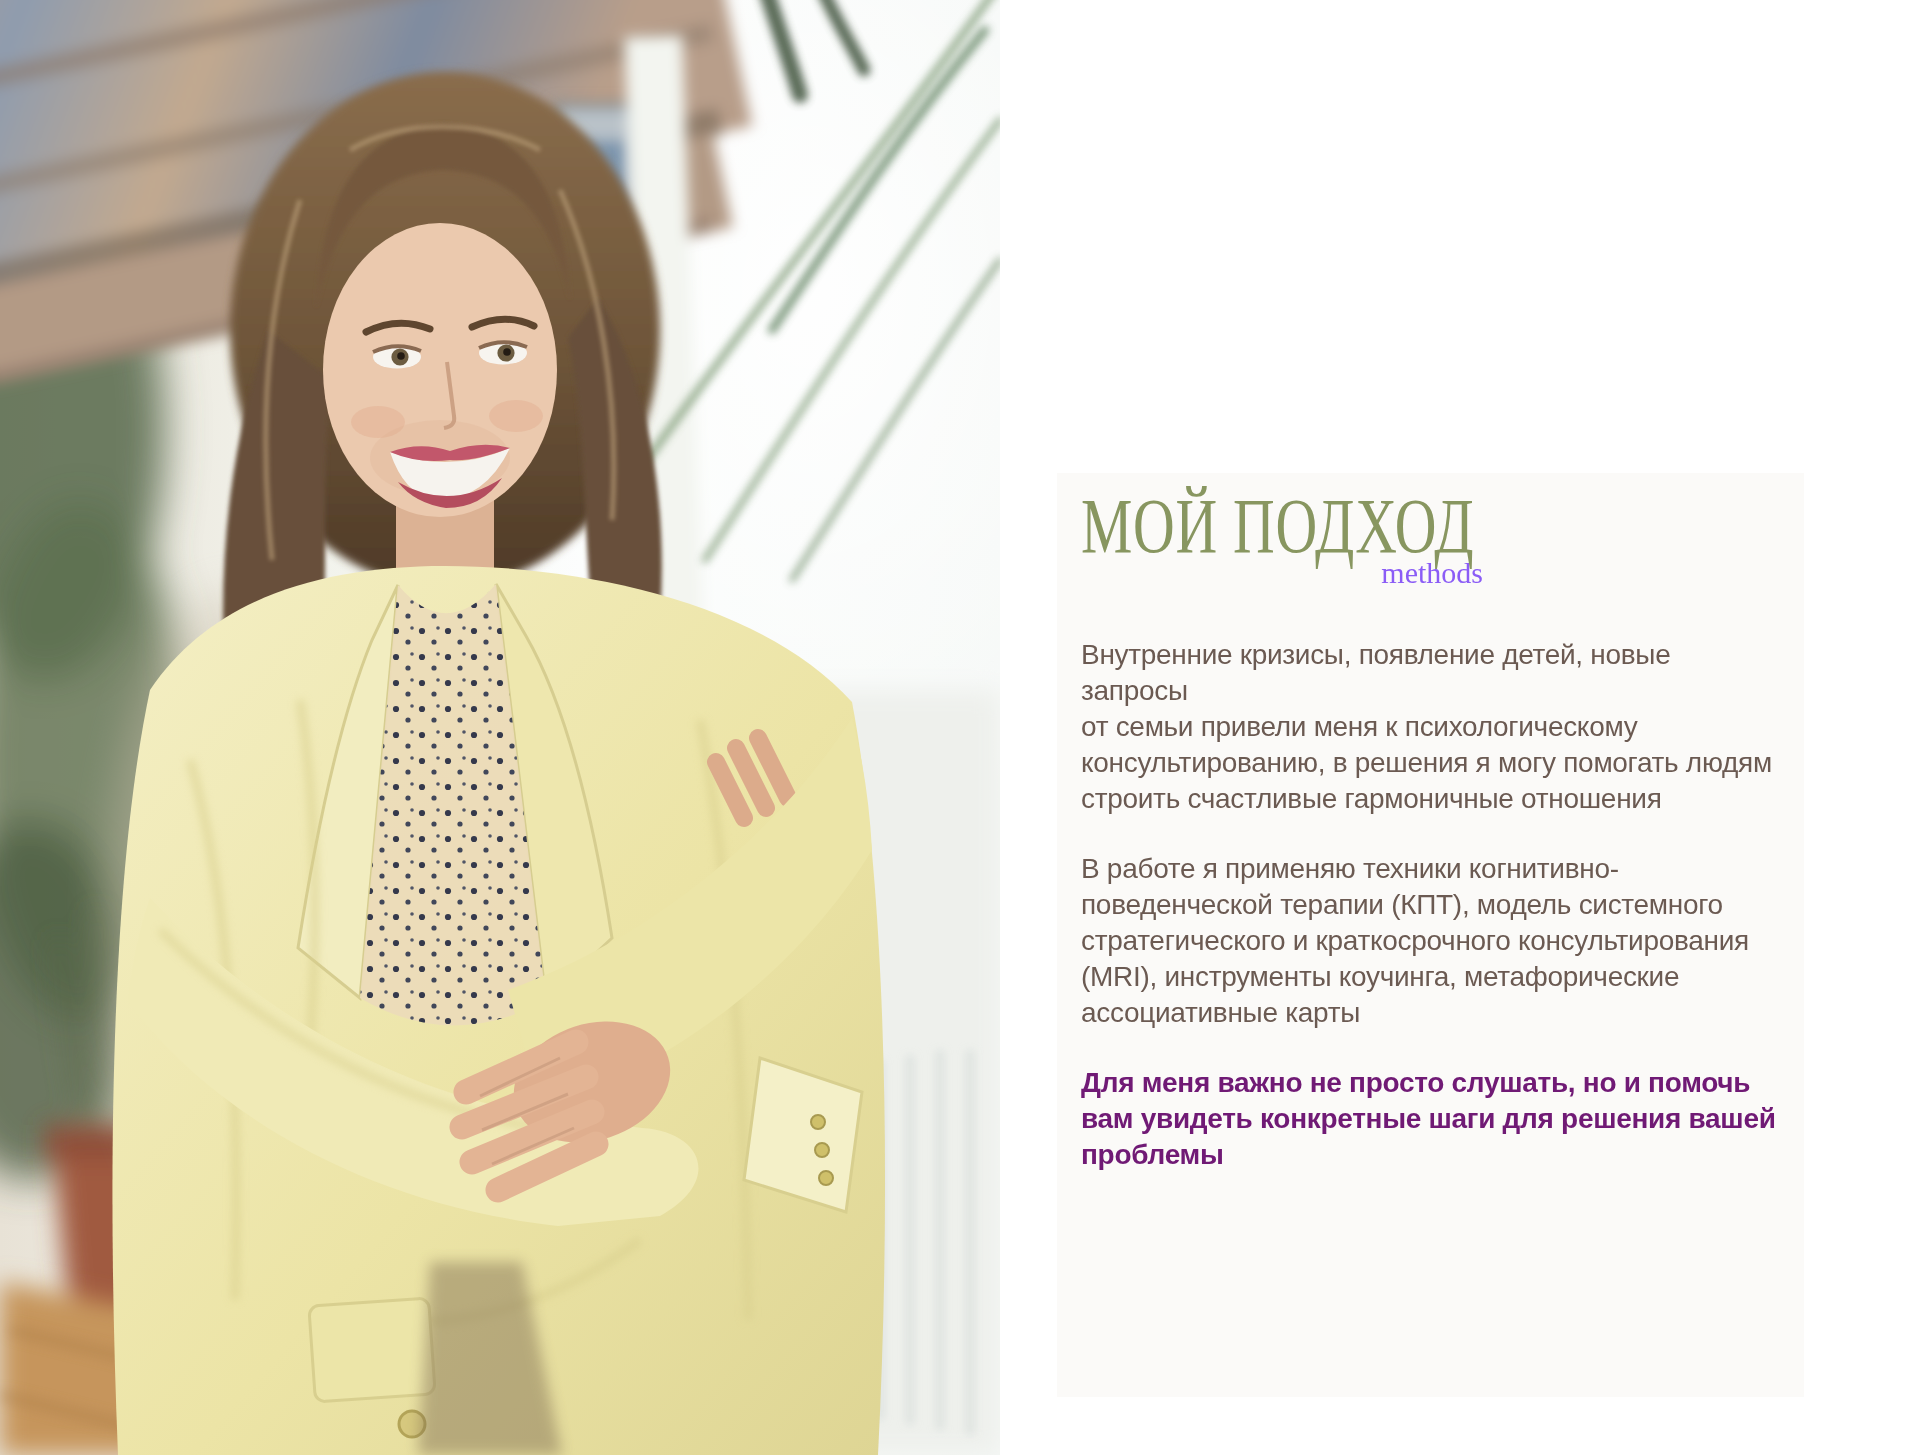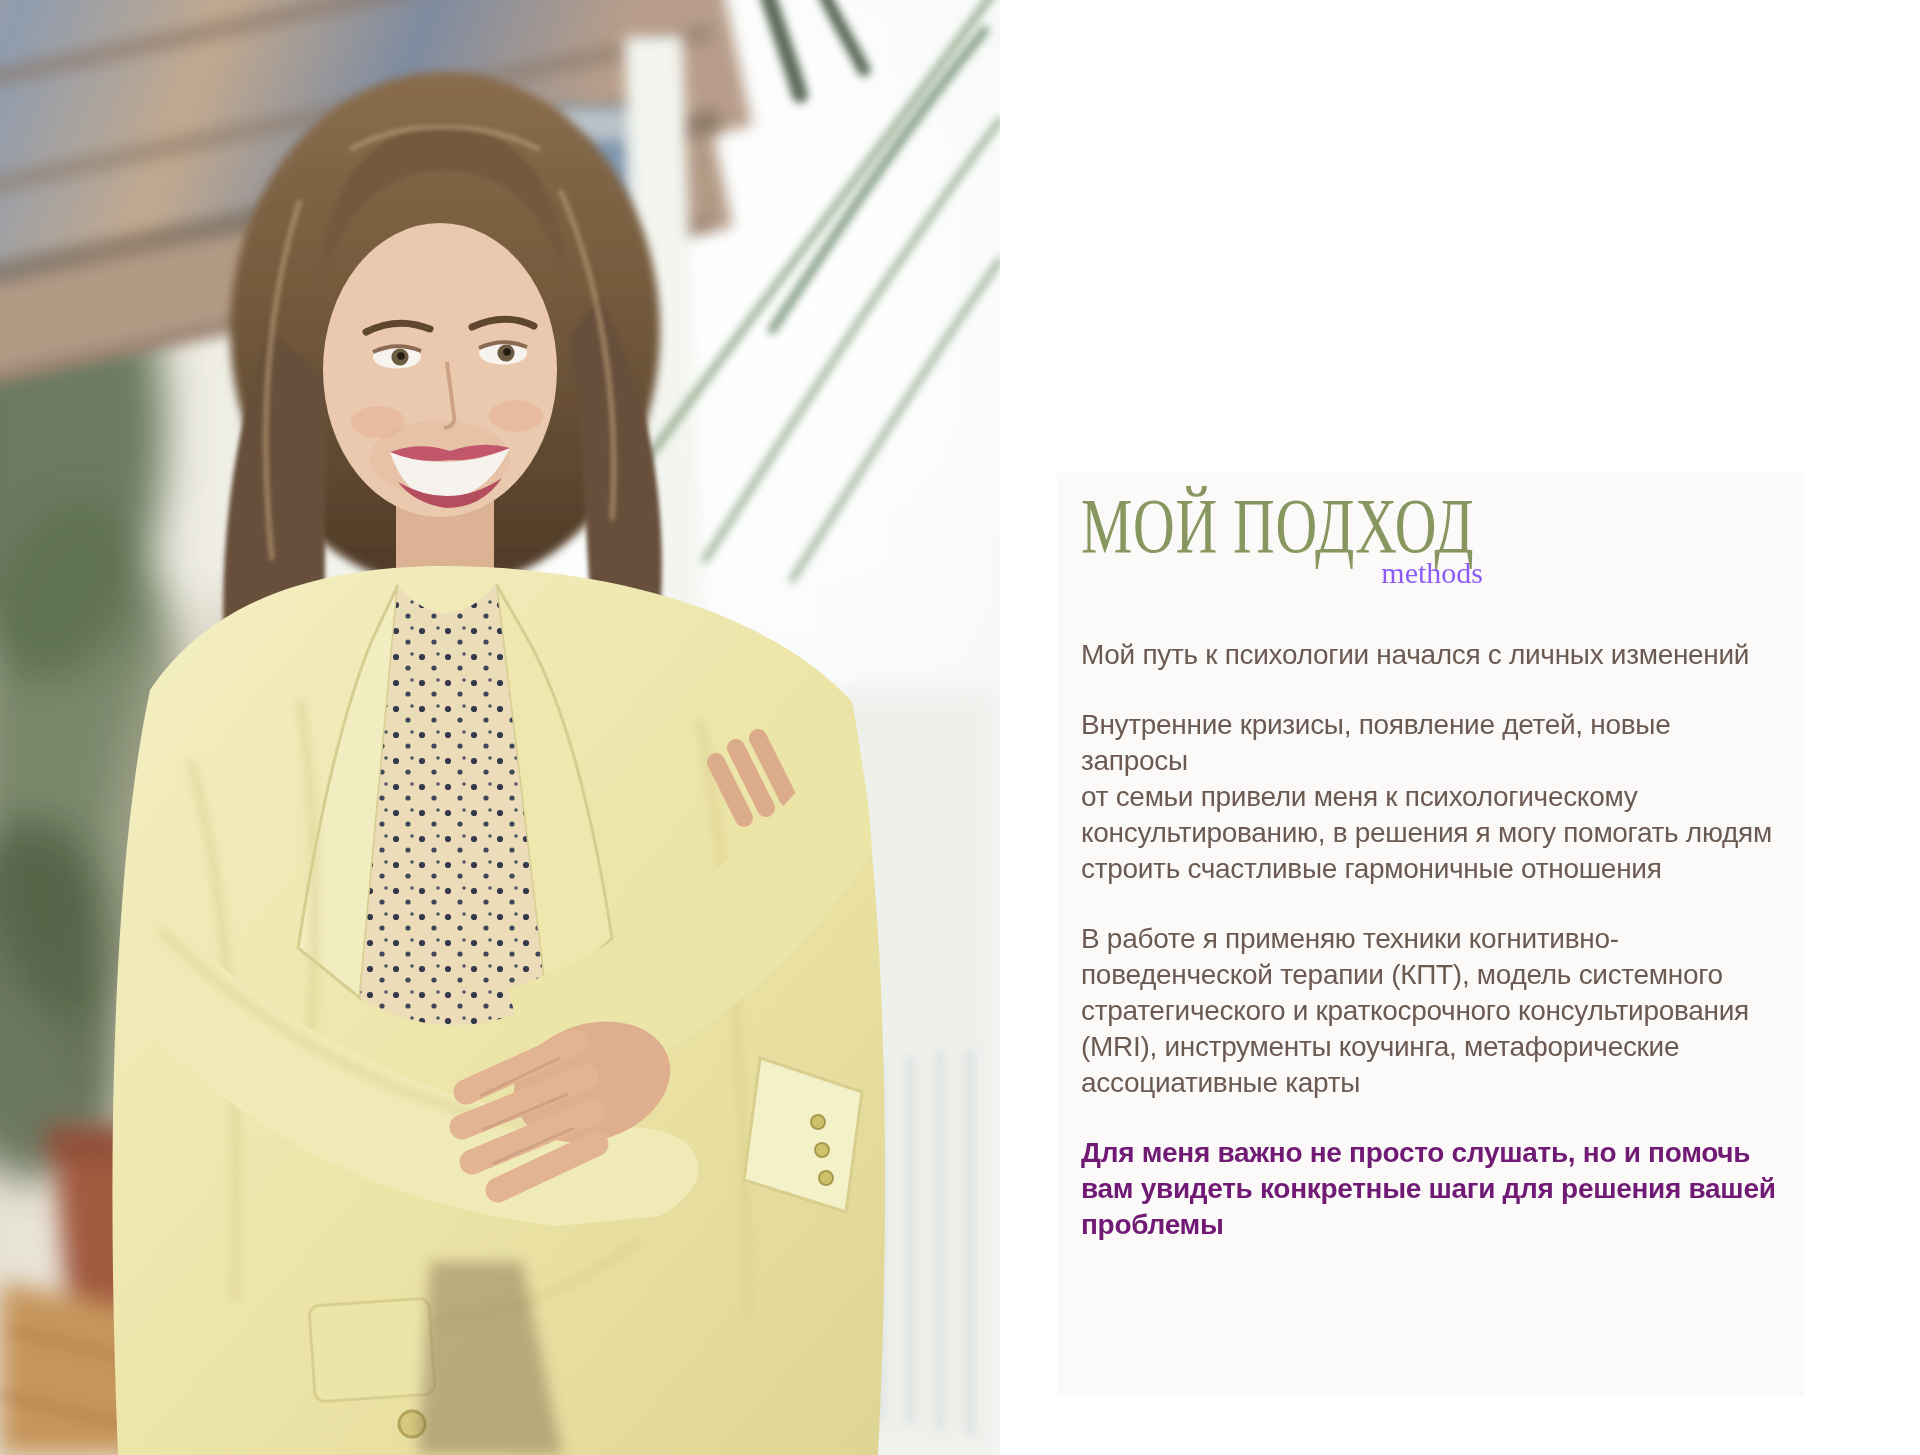--- a/index.html
+++ b/index.html
@@ -257,21 +257,20 @@
     </g>
   </svg>
 </div>
 
 <div class="panel">
   <div class="panel-header">
     <h1 class="title">МОЙ ПОДХОД</h1>
     <div class="subtitle">methods</div>
   </div>
   <div class="body-text">
-    <p class="para">Мой путь к психологии начался с личных изменений</p>
     <p class="para">Внутренние кризисы, появление детей, новые запросы
 от семьи привели меня к психологическому
 консультированию, в решения я могу помогать людям
 строить счастливые гармоничные отношения</p>
     <p class="para">В работе я применяю техники когнитивно-
 поведенческой терапии (КПТ), модель системного
 стратегического и краткосрочного консультирования
 (MRI), инструменты коучинга, метафорические
 ассоциативные карты</p>
     <p class="para emphasis">Для меня важно не просто слушать, но и помочь

